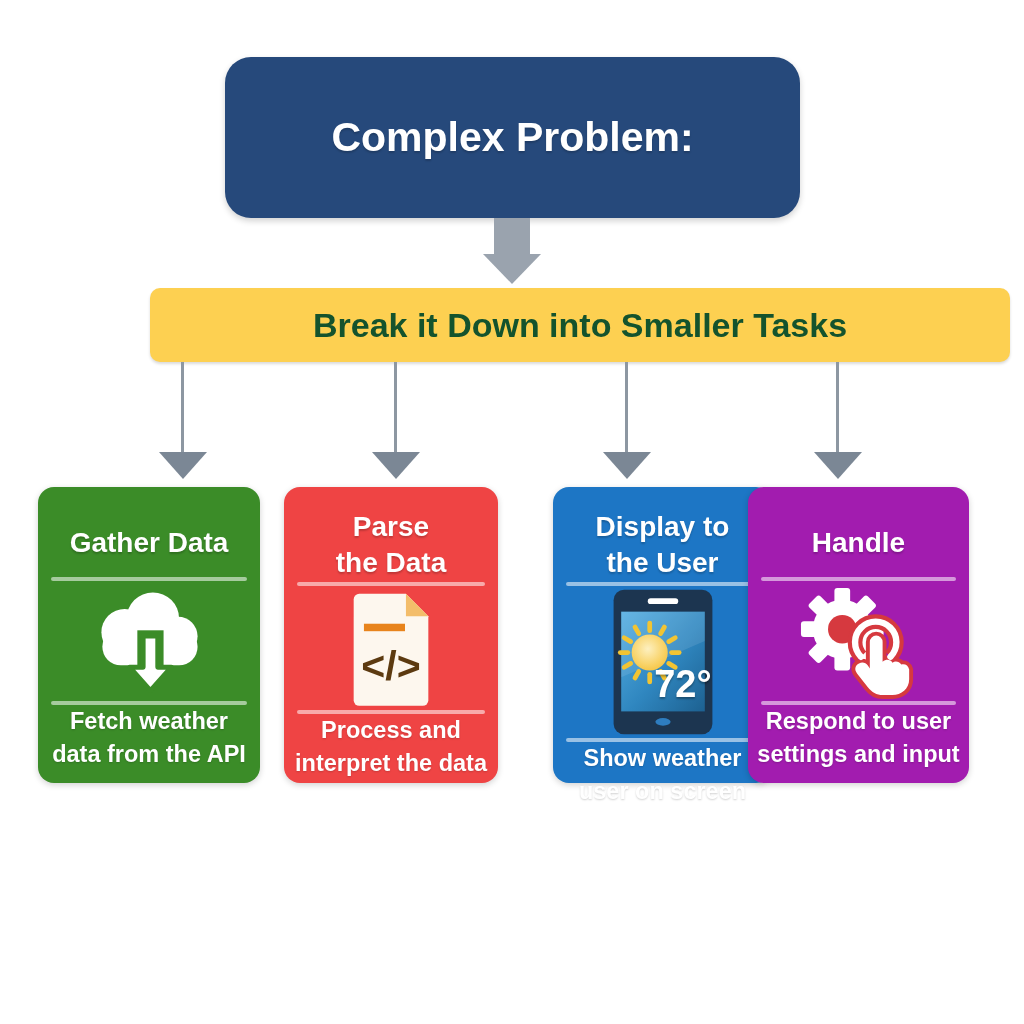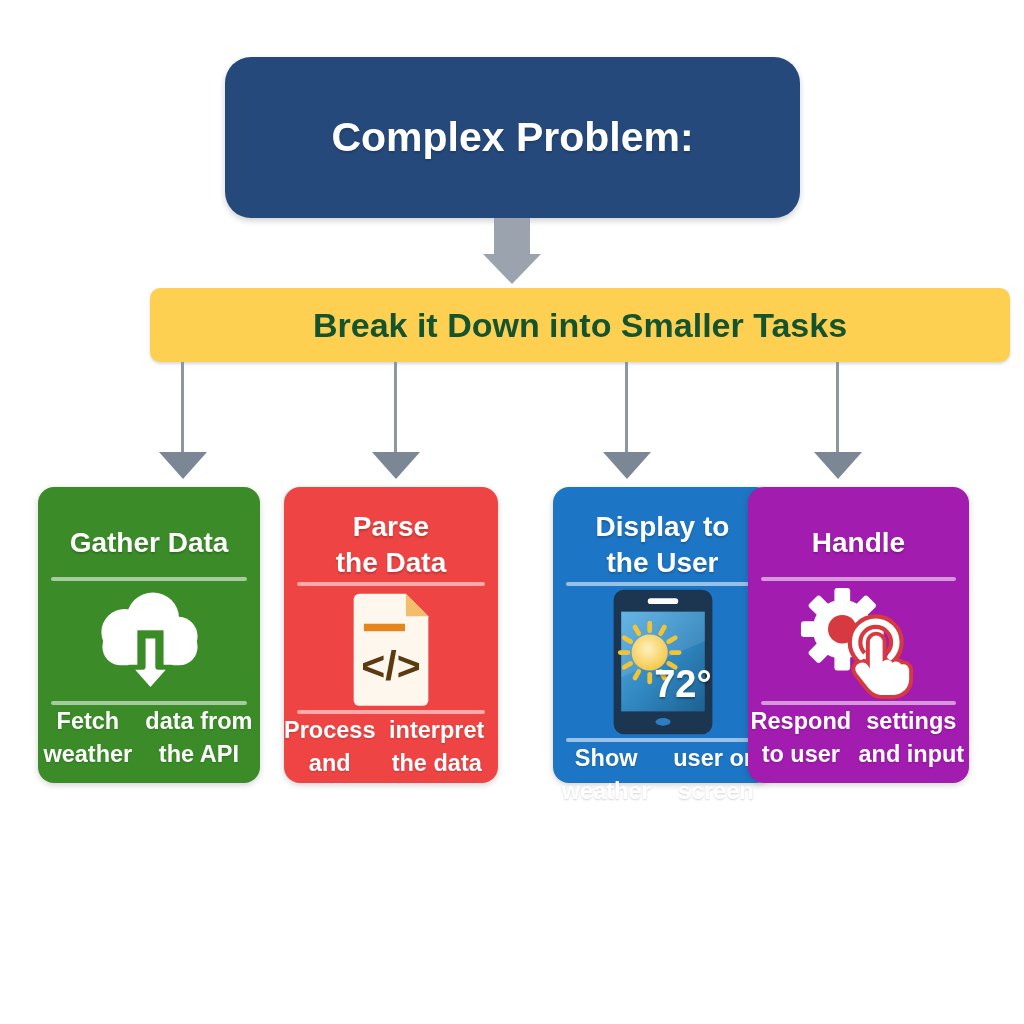--- a/index.html
+++ b/index.html
@@ -31,21 +31,21 @@
   .card{position:absolute;top:487px;height:296px;border-radius:16px;display:flex;flex-direction:column;align-items:center;
     box-shadow:0 2px 6px rgba(0,0,0,0.18);color:#ffffff;}
   .card-green{left:38px;width:222px;background:#3b8c28;}
   .card-orange{left:284px;width:214px;background:#ef4444;}
   .card-blue{left:553px;width:219px;background:#1d76c5;}
   .card-red{left:748px;width:221px;background:#a21caf;}
   .card-title{height:92px;margin-top:22px;display:flex;flex-direction:column;justify-content:center;
     font-weight:bold;font-size:28px;line-height:1.3;text-align:center;text-shadow:0 2px 2px rgba(0,0,0,0.2);}
   .divider{width:calc(100% - 26px);height:4px;background:rgba(255,255,255,0.55);border-radius:2px;flex:none;}
   .icon-area{flex:1;width:100%;display:flex;align-items:center;justify-content:center;}
-  .card-subtitle{height:86px;margin-bottom:12px;display:flex;flex-direction:row;justify-content:center;
+  .card-subtitle{height:86px;margin-bottom:12px;display:flex;flex-direction:column;justify-content:center;
     font-weight:bold;font-size:23.5px;line-height:1.4;text-align:center;text-shadow:0 1px 2px rgba(0,0,0,0.18);}
 </style>
 </head>
 <body>
 
 <div class="canvas">
 
   <div class="top-box">
     <span>Complex Problem:</span>
   </div>

